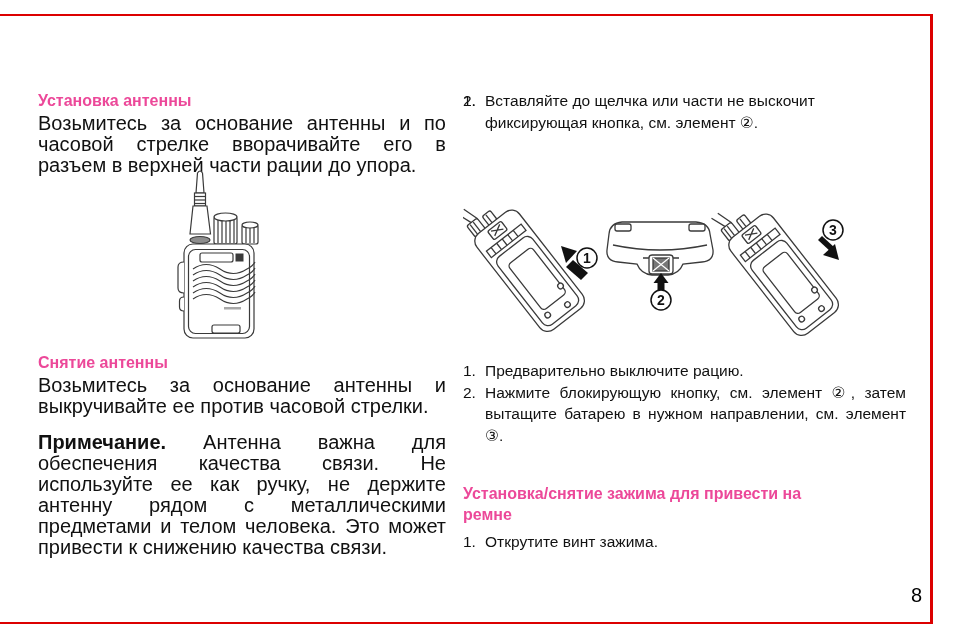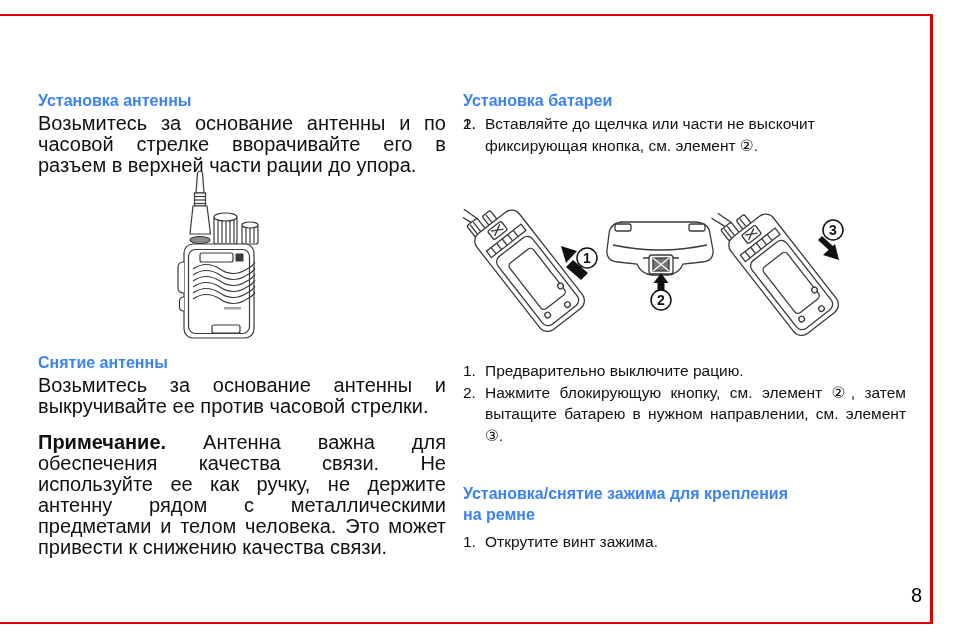--- a/index.html
+++ b/index.html
@@ -12,21 +12,21 @@
     overflow:hidden;
   }
   .rule{position:absolute;background:#dc0000;}
   .rule-top{left:0;top:14px;width:933px;height:2px;}
   .rule-right{left:930px;top:14px;width:3px;height:610px;}
   .rule-bottom{left:0;top:622px;width:933px;height:2px;}
 
   .block{position:absolute;}
   h3{
     margin:0 0 2px 0;
-    font-size:16px;line-height:21px;font-weight:bold;color:#3b82f6;
+    font-size:16px;line-height:21px;font-weight:bold;color:#ec4899;
   }
   p{margin:0;font-size:20px;line-height:21px;}
   .just{text-align:justify;}
   ol.plain{margin:0;padding:0;list-style:none;font-size:15.5px;line-height:21.5px;}
   ol.plain li{position:relative;padding-left:22px;margin:0;}
   ol.plain li .num{position:absolute;left:0;top:0;}
   .note-label{font-weight:bold;}
   .page-number{
     position:absolute;left:880px;top:584px;width:42px;
     text-align:right;font-size:20px;line-height:22px;color:#000;
@@ -114,21 +114,20 @@
       <span>Антенна важна для обеспечения качества связи. Не используйте ее как ручку, не держите антенну рядом с металлическими предметами и телом человека. Это может привести к снижению качества связи.</span>
     </p>
   </div>
 
   <div class="block" style="left:38px;top:352px;width:408px;">
     <h3>Снятие антенны</h3>
     <p class="just">Возьмитесь за основание антенны и выкручивайте ее против часовой стрелки.</p>
   </div>
 
   <div class="block" style="left:463px;top:90px;width:443px;">
-    <h3>Установка батареи</h3>
     <ol class="plain">
       <li>
         <span class="num">1.</span>
       </li>
       <li>
         <span class="num">2.</span>
         <span>Вставляйте до щелчка или части не выскочит фиксирующая кнопка, см. элемент ②.</span>
       </li>
     </ol>
   </div>
@@ -211,21 +210,21 @@
         <span>Предварительно выключите рацию.</span>
       </li>
       <li class="just">
         <span class="num">2.</span>
         <span>Нажмите блокирующую кнопку, см. элемент ②, затем вытащите батарею в нужном направлении, см. элемент ③.</span>
       </li>
     </ol>
   </div>
 
   <div class="block" style="left:463px;top:483px;width:443px;">
-    <h3 style="max-width:345px;">Установка/снятие зажима для крепления на ремне</h3>
+    <h3 style="max-width:345px;">Установка/снятие зажима для привести на ремне</h3>
     <ol class="plain" style="margin-top:6px;">
       <li>
         <span class="num">1.</span>
         <span>Открутите винт зажима.</span>
       </li>
     </ol>
   </div>
 
   <div class="page-number">8</div>
 

